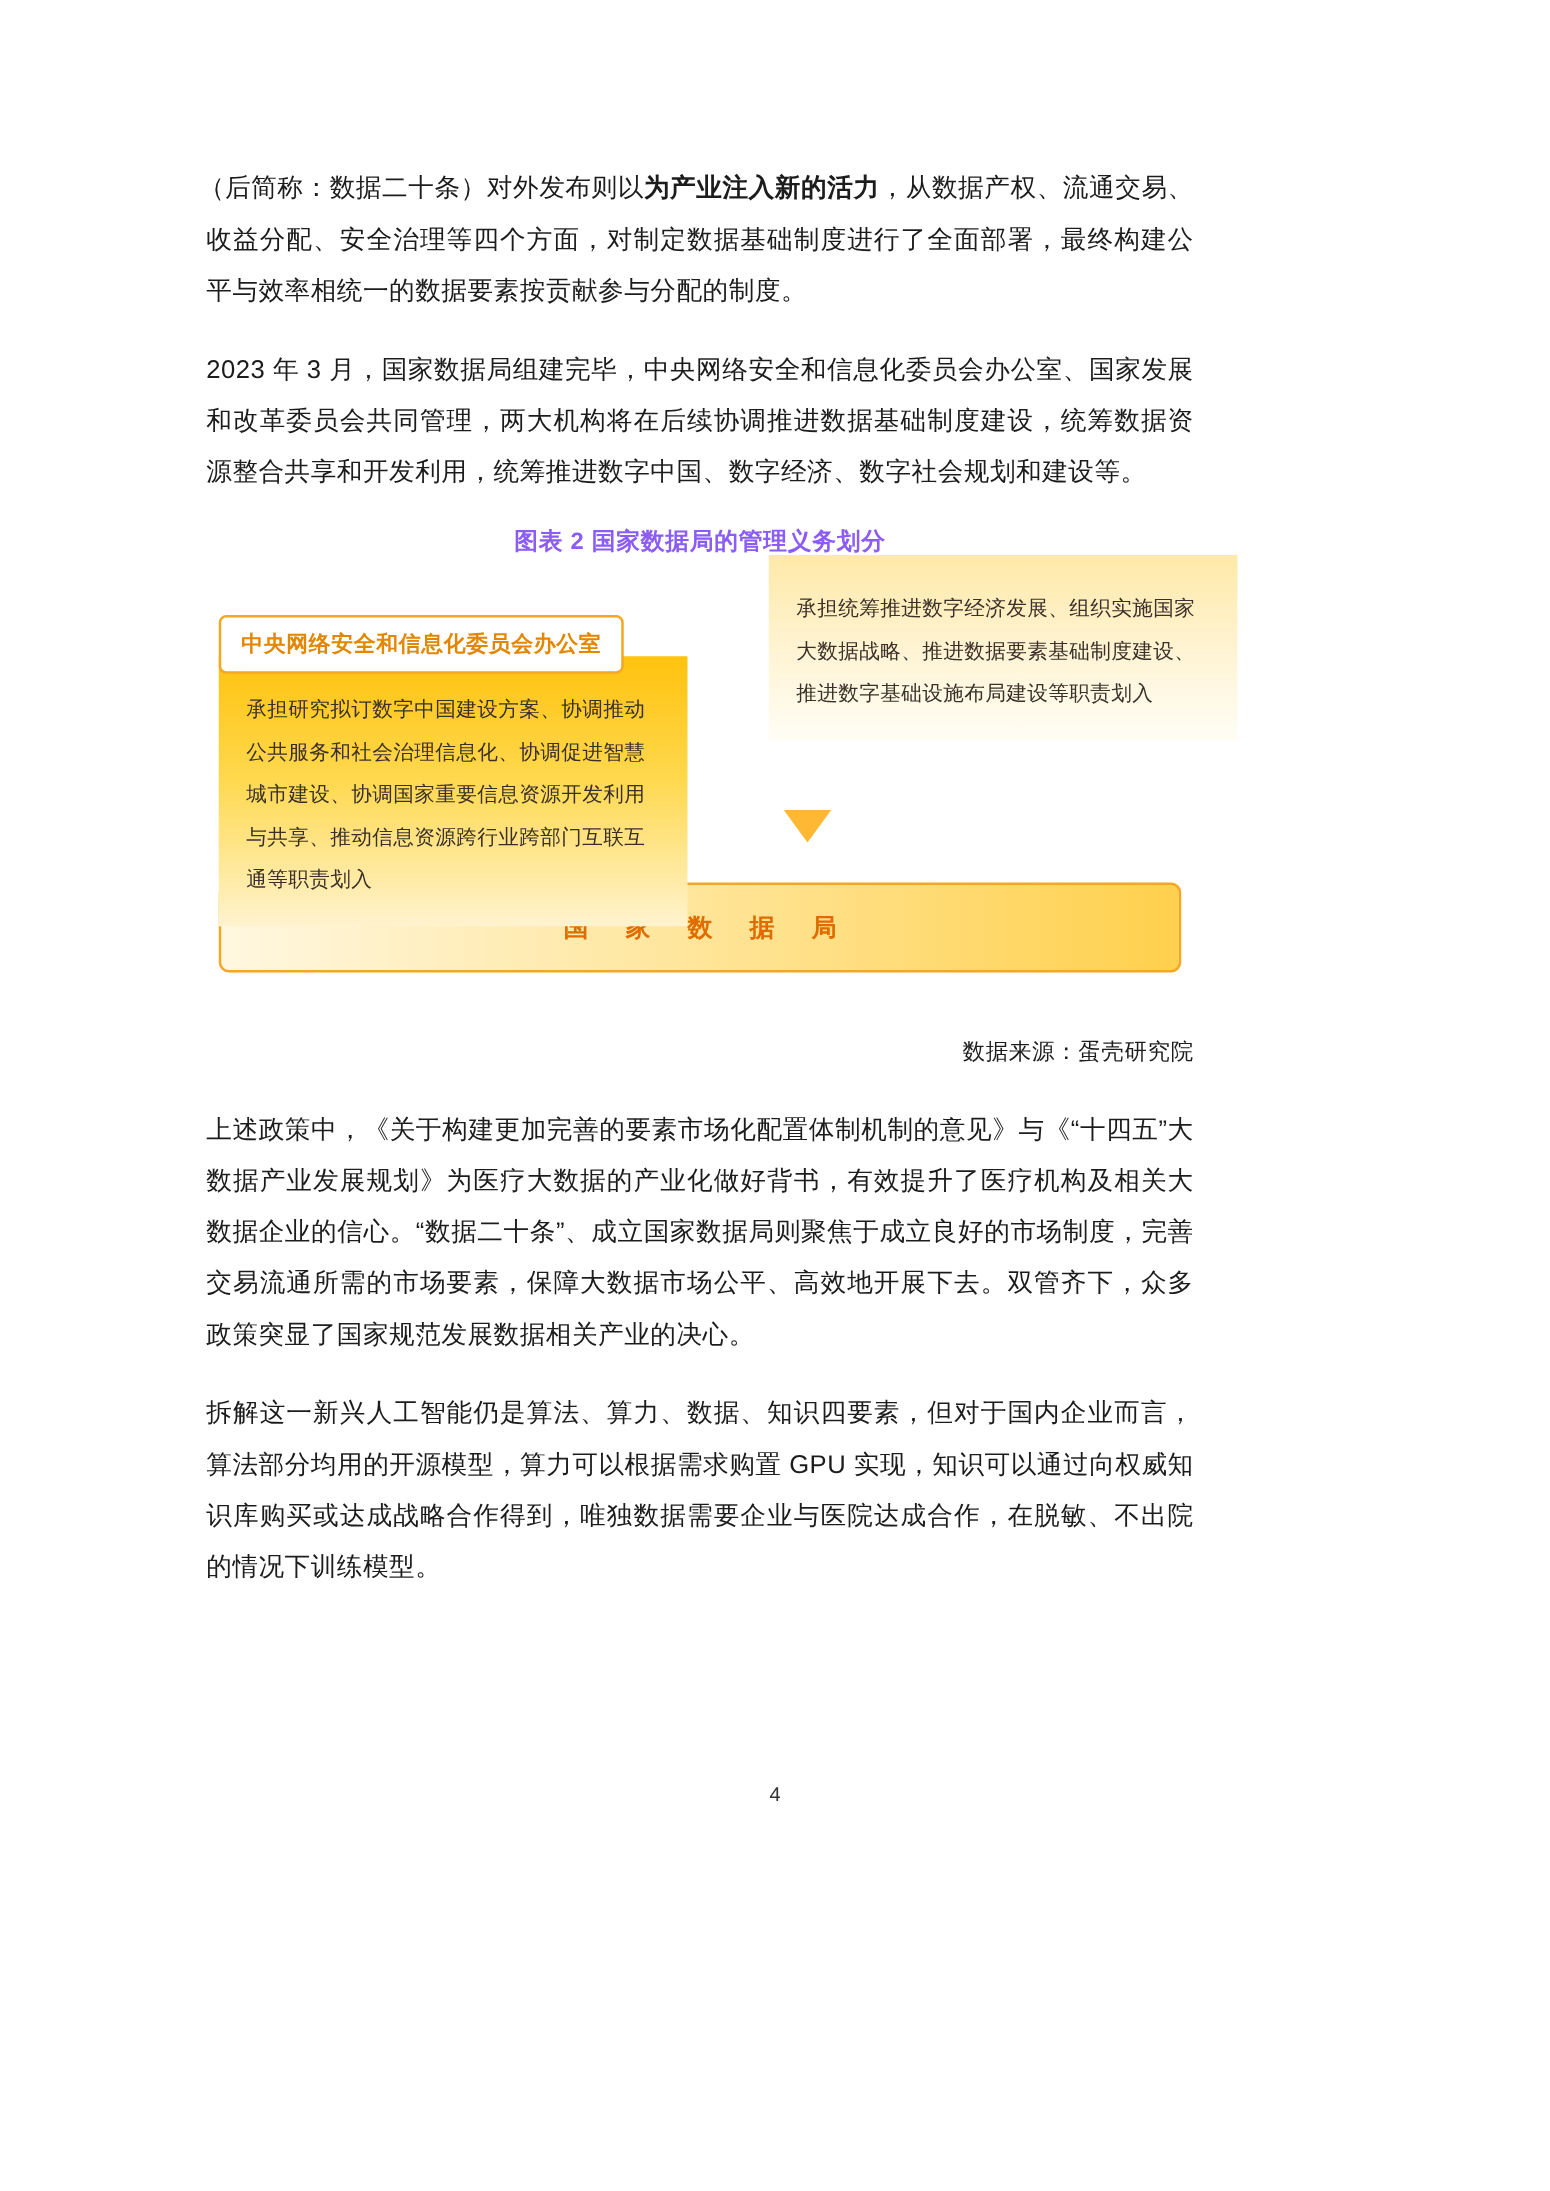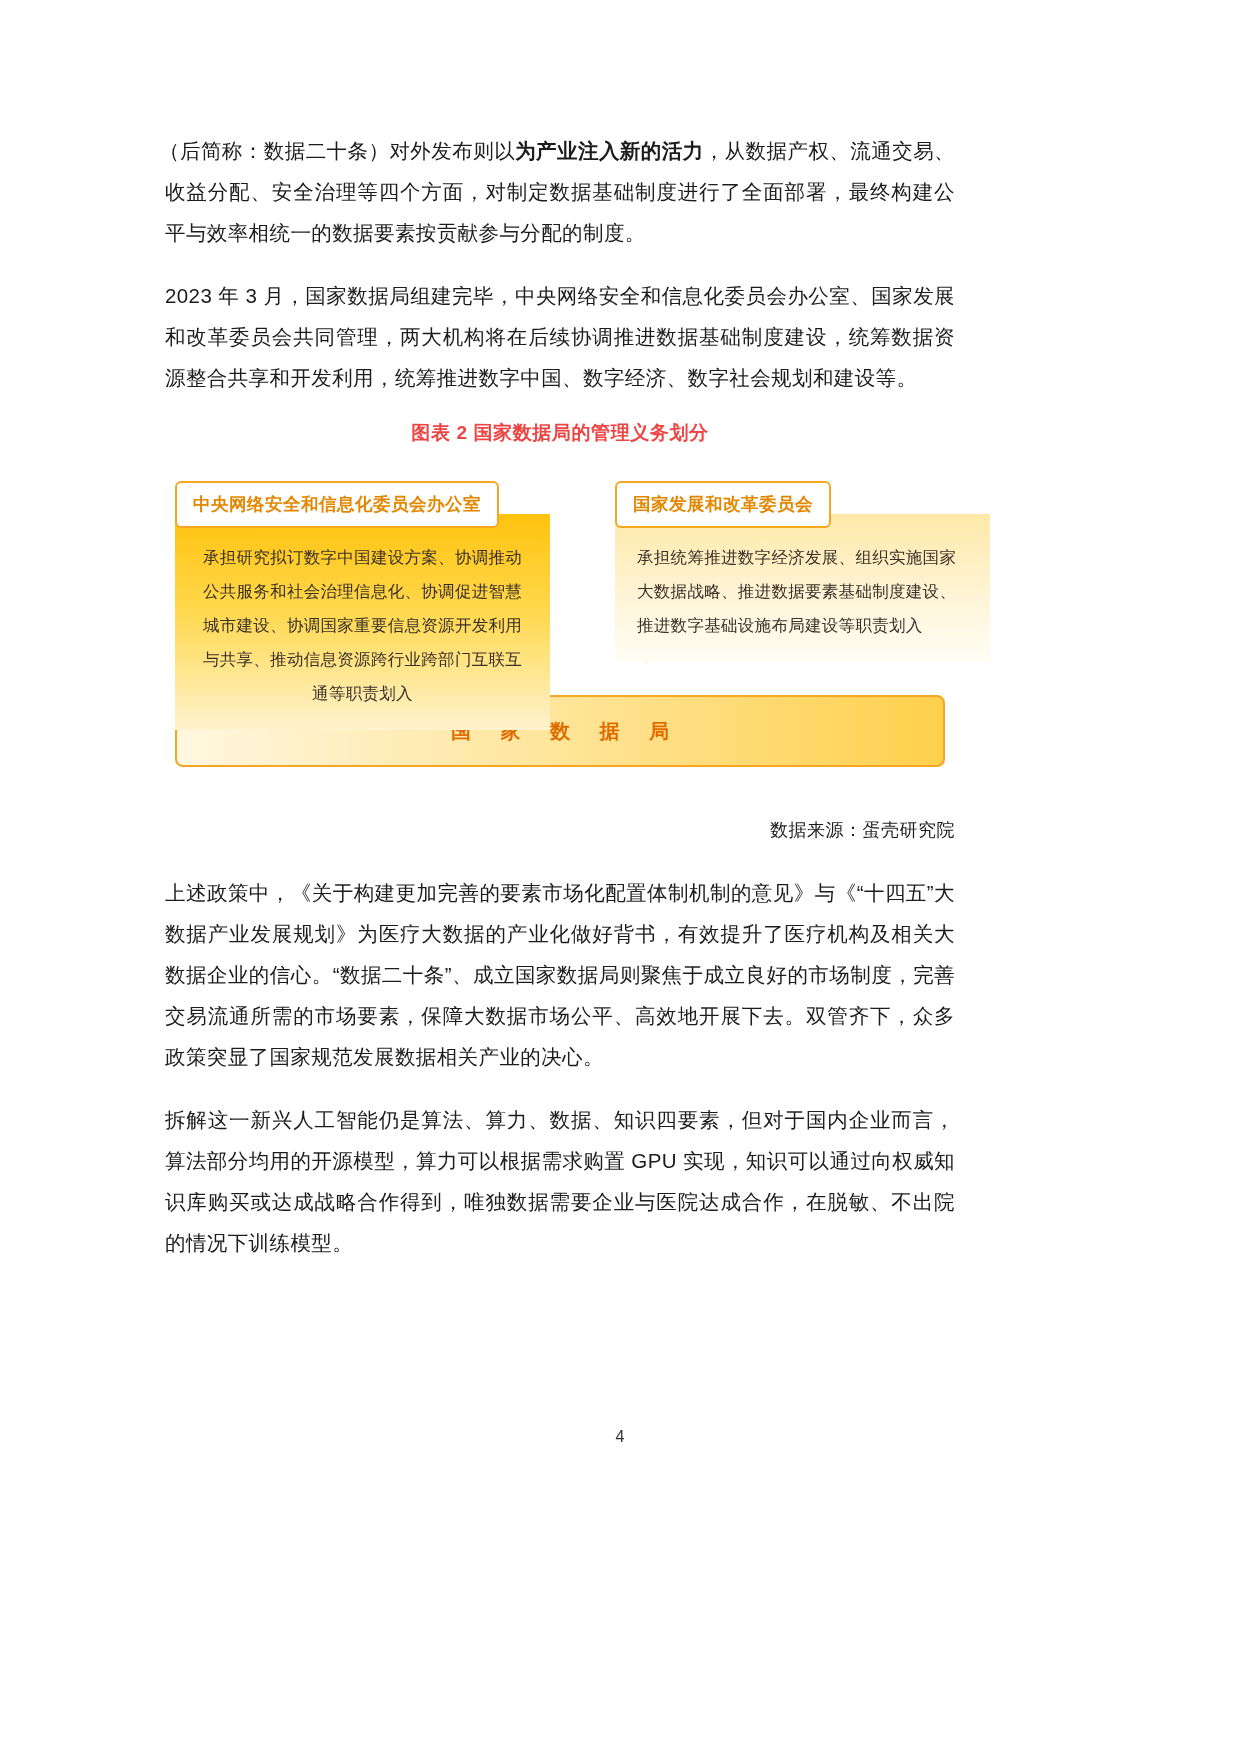--- a/index.html
+++ b/index.html
@@ -41,22 +41,22 @@
     text-indent: -6px;
   }
   .bold {
     font-weight: bold;
   }
   .fig-caption {
     text-align: center;
     font-size: 19px;
     font-weight: bold;
     letter-spacing: 0.6px;
-    margin: 16px 0 1px 0;
-    color: #ef4444;
+    margin: 16px 0 12px 0;
+    color: #8b5cf6;
   }
   
   .diagram {
     position: relative;
     width: 790px;
     height: 345px;
     margin: 0 0 8px 0;
   }
   .box-col {
     position: absolute;
@@ -85,21 +85,20 @@
     padding: 26px 22px 20px 22px;
     font-size: 16.5px;
     line-height: 34px;
     color: #3a3028;
     letter-spacing: 0.3px;
     position: relative;
     z-index: 1;
   }
   .grad-left {
     background: linear-gradient(to bottom, #FFC20E 0%, #FFD84D 45%, #FFF3CF 100%);
-    text-align: center;
   }
   .grad-right {
     background: linear-gradient(to bottom, #FFE9A8 0%, #FFF4D6 55%, #FFFDF5 100%);
   }
   .arrow {
     position: absolute;
     width: 0; height: 0;
     border-left: 19px solid transparent;
     border-right: 19px solid transparent;
     border-top: 26px solid #FFA500;
@@ -157,21 +156,20 @@
     <div class="fig-caption">图表 2 国家数据局的管理义务划分</div>
 
     <div class="diagram">
 
       <div class="box-col left">
         <div class="title-pill">中央网络安全和信息化委员会办公室</div>
         <div class="grad-body grad-left">承担研究拟订数字中国建设方案、协调推动公共服务和社会治理信息化、协调促进智慧城市建设、协调国家重要信息资源开发利用与共享、推动信息资源跨行业跨部门互联互通等职责划入</div>
       </div>
 
       <div class="box-col right">
-        <div class="title-pill">国家发展和改革委员会</div>
         <div class="grad-body grad-right">承担统筹推进数字经济发展、组织实施国家大数据战略、推进数据要素基础制度建设、推进数字基础设施布局建设等职责划入</div>
       </div>
 
       <div class="arrow left"></div>
       <div class="arrow right"></div>
 
       <div class="final-bar">
         <span class="label">国 家 数 据 局</span>
       </div>
     </div>

